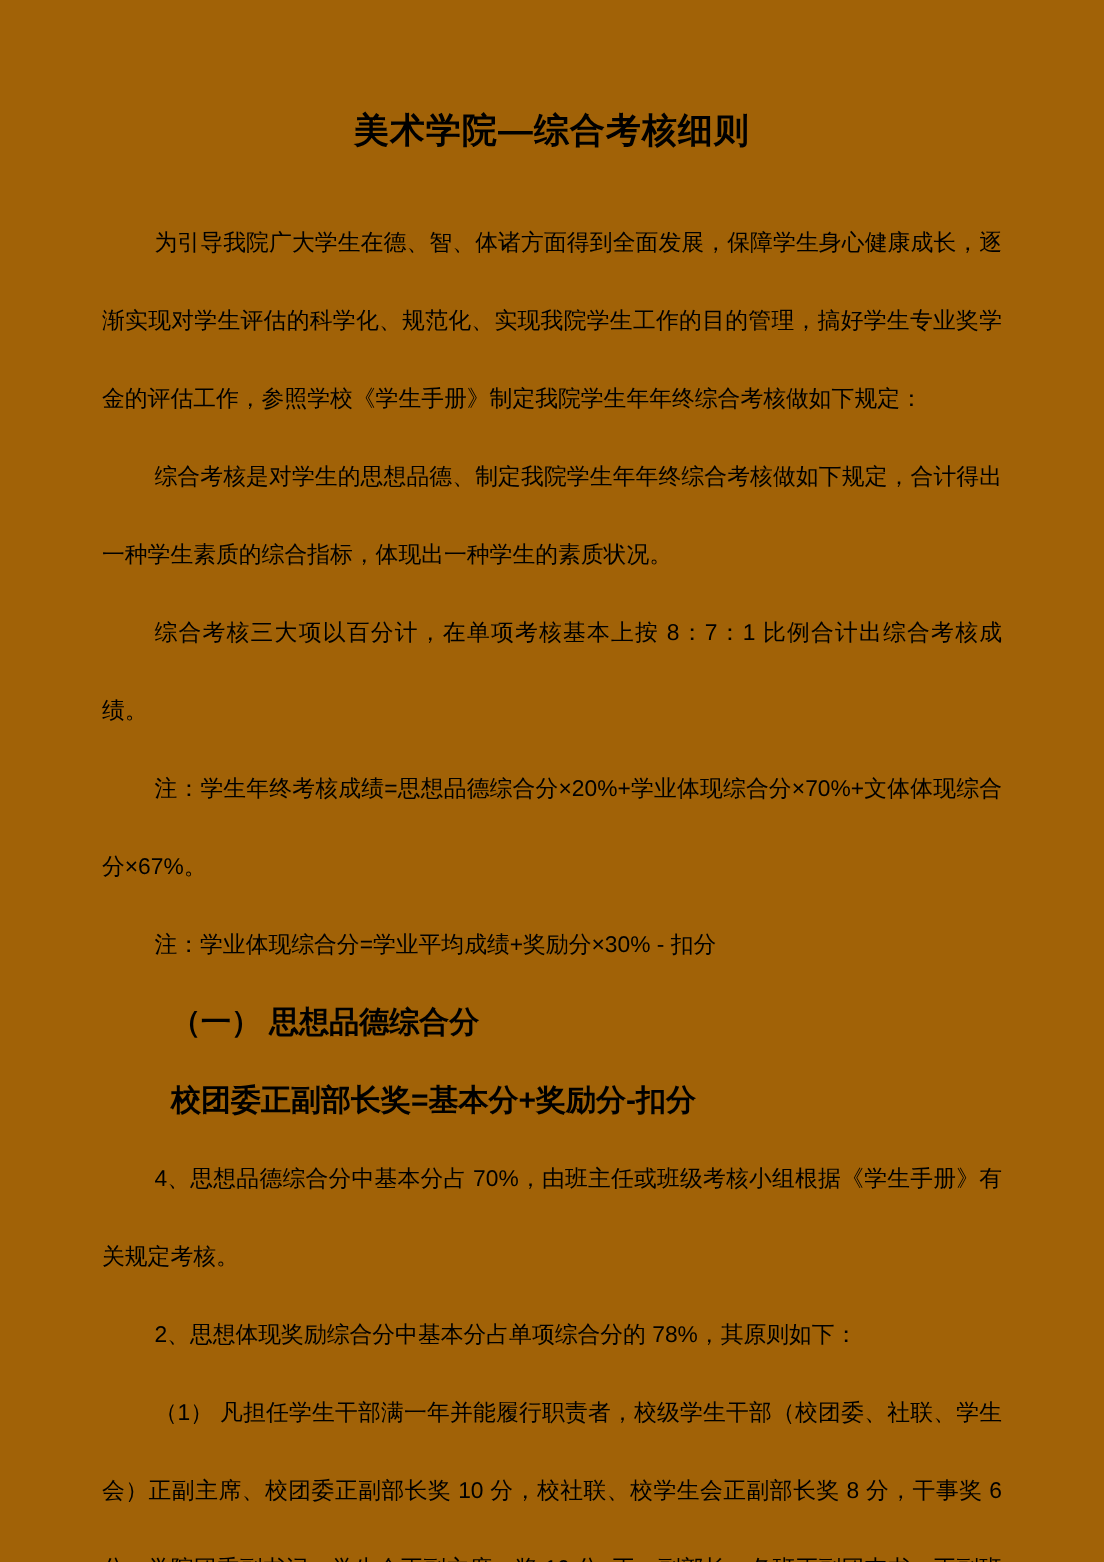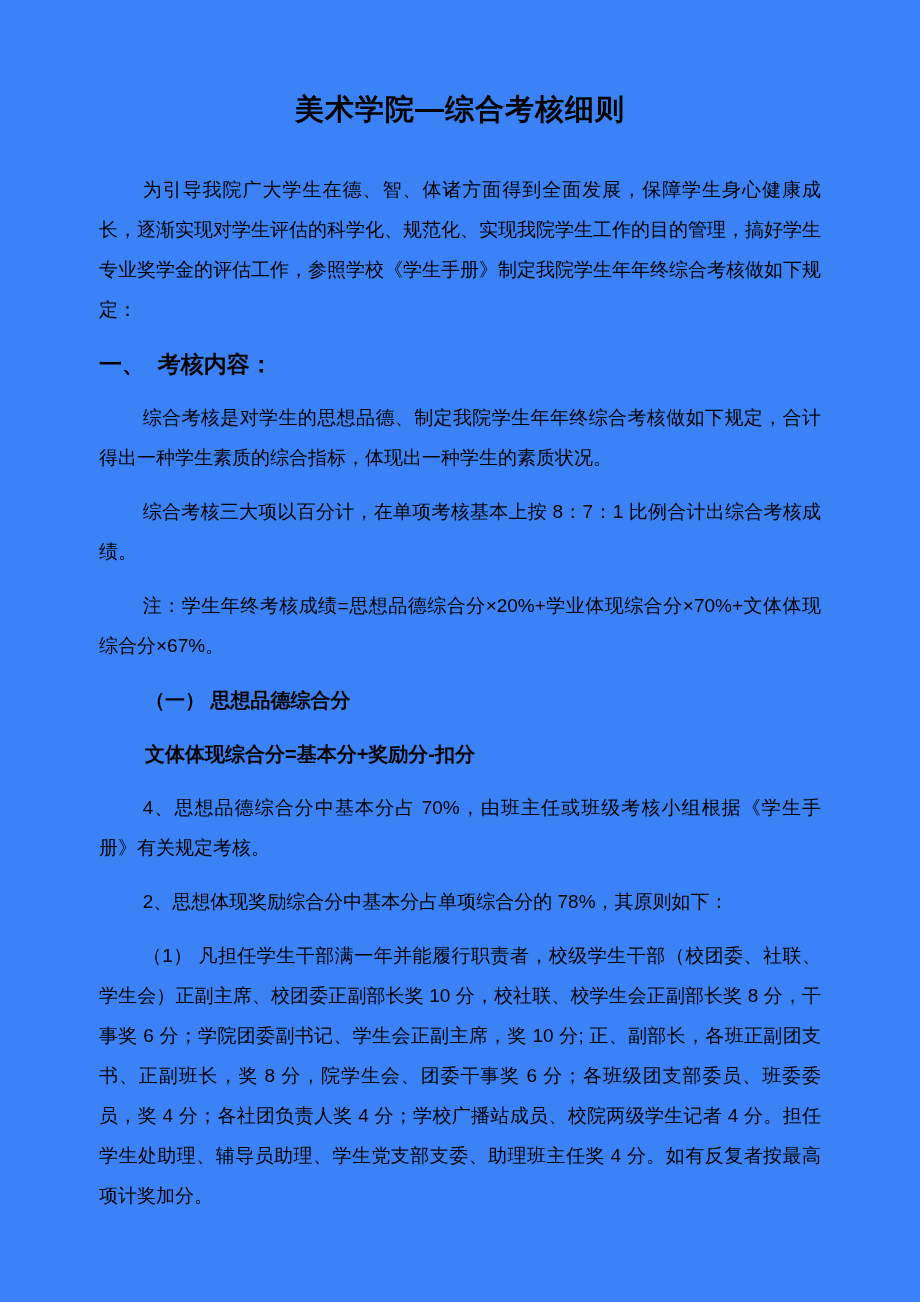--- a/index.html
+++ b/index.html
@@ -6,76 +6,76 @@
     margin: 0;
     padding: 0;
     background: #ffffff;
   }
   .page {
     position: relative;
     width: 920px;
     height: 1302px;
     box-sizing: border-box;
     padding: 90px 85px 0 85px;
-    background: #3b82f6;
+    background: #a16207;
     color: #000000;
     font-family: "Liberation Sans", "DejaVu Sans", sans-serif;
     overflow: hidden;
   }
   .doc-title {
     margin: 0 0 42px 0;
     font-size: 29px;
     line-height: 38px;
     font-weight: 700;
     text-align: center;
     letter-spacing: 1px;
   }
   .block {
-    margin: 14px;
+    margin: 0;
     font-size: 19px;
-    line-height: 40px;
+    line-height: 65px;
     text-align: justify;
     word-break: break-all;
   }
   .para {
     text-indent: 2.3em;
     font-weight: 400;
   }
   .heading-major {
     text-indent: 0;
     font-size: 23px;
     font-weight: 700;
   }
   .heading-sub {
     text-indent: 2.3em;
-    font-size: 20px;
+    font-size: 25px;
     font-weight: 700;
   }
 </style>
 </head>
 <body>
 
 <div class="page">
 
   <h1 class="doc-title">美术学院—综合考核细则</h1>
 
   <p class="block para">为引导我院广大学生在德、智、体诸方面得到全面发展，保障学生身心健康成长，逐渐实现对学生评估的科学化、规范化、实现我院学生工作的目的管理，搞好学生专业奖学金的评估工作，参照学校《学生手册》制定我院学生年年终综合考核做如下规定：</p>
 
-  <p class="block heading-major">一、&nbsp; 考核内容：</p>
 
   <p class="block para">综合考核是对学生的思想品德、制定我院学生年年终综合考核做如下规定，合计得出一种学生素质的综合指标，体现出一种学生的素质状况。</p>
 
   <p class="block para">综合考核三大项以百分计，在单项考核基本上按 8：7：1 比例合计出综合考核成绩。</p>
 
   <p class="block para">注：学生年终考核成绩=思想品德综合分×20%+学业体现综合分×70%+文体体现综合分×67%。</p>
 
+  <p class="block para">注：学业体现综合分=学业平均成绩+奖励分×30% - 扣分</p>
 
   <p class="block heading-sub">（一） 思想品德综合分</p>
 
-  <p class="block heading-sub">文体体现综合分=基本分+奖励分-扣分</p>
+  <p class="block heading-sub">校团委正副部长奖=基本分+奖励分-扣分</p>
 
   <p class="block para">4、思想品德综合分中基本分占 70%，由班主任或班级考核小组根据《学生手册》有关规定考核。</p>
 
   <p class="block para">2、思想体现奖励综合分中基本分占单项综合分的 78%，其原则如下：</p>
 
   <p class="block para">（1） 凡担任学生干部满一年并能履行职责者，校级学生干部（校团委、社联、学生会）正副主席、校团委正副部长奖 10 分，校社联、校学生会正副部长奖 8 分，干事奖 6 分；学院团委副书记、学生会正副主席，奖 10 分; 正、副部长，各班正副团支书、正副班长，奖 8 分，院学生会、团委干事奖 6 分；各班级团支部委员、班委委员，奖 4 分；各社团负责人奖 4 分；学校广播站成员、校院两级学生记者 4 分。担任学生处助理、辅导员助理、学生党支部支委、助理班主任奖 4 分。如有反复者按最高项计奖加分。</p>
 
 </div>
 
 </body></html>

